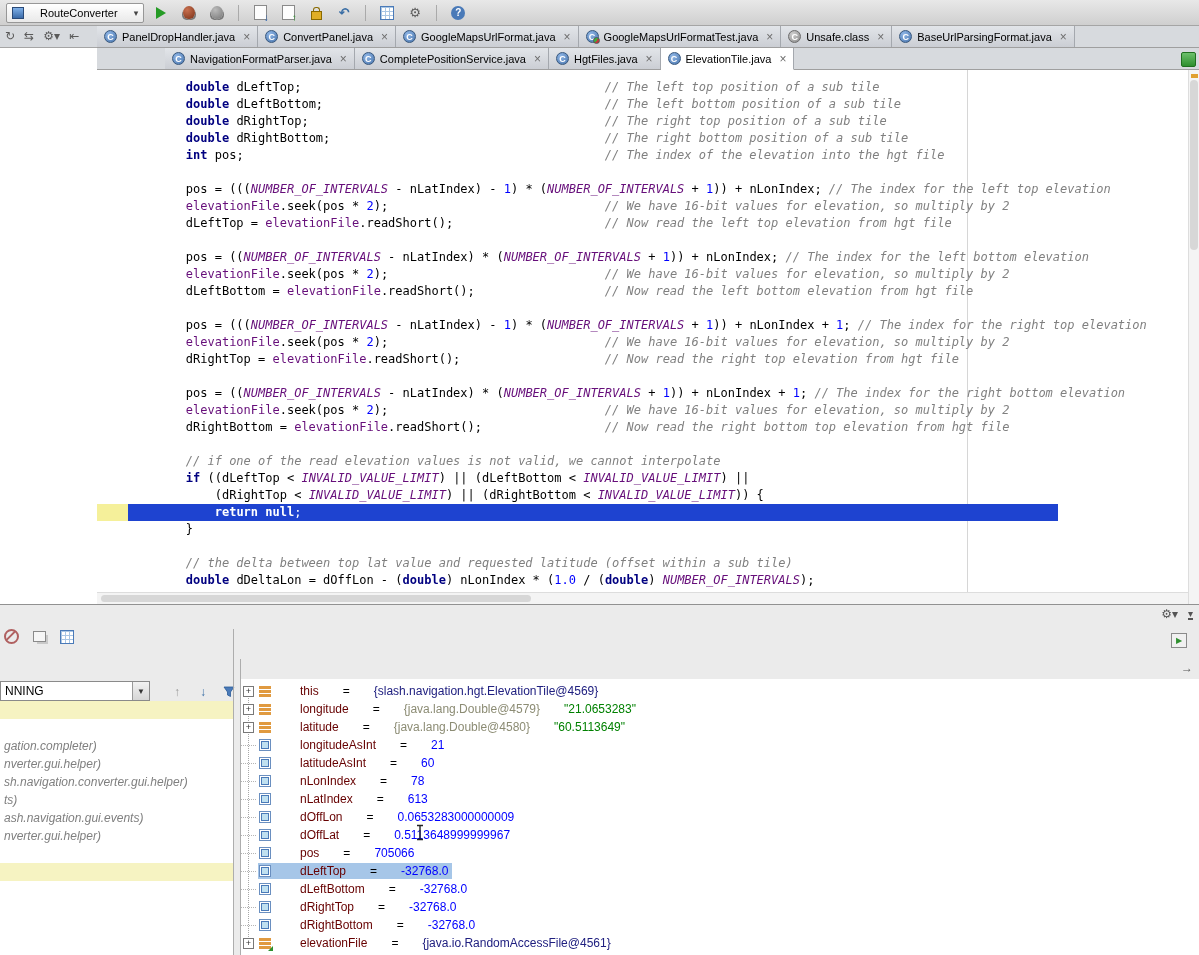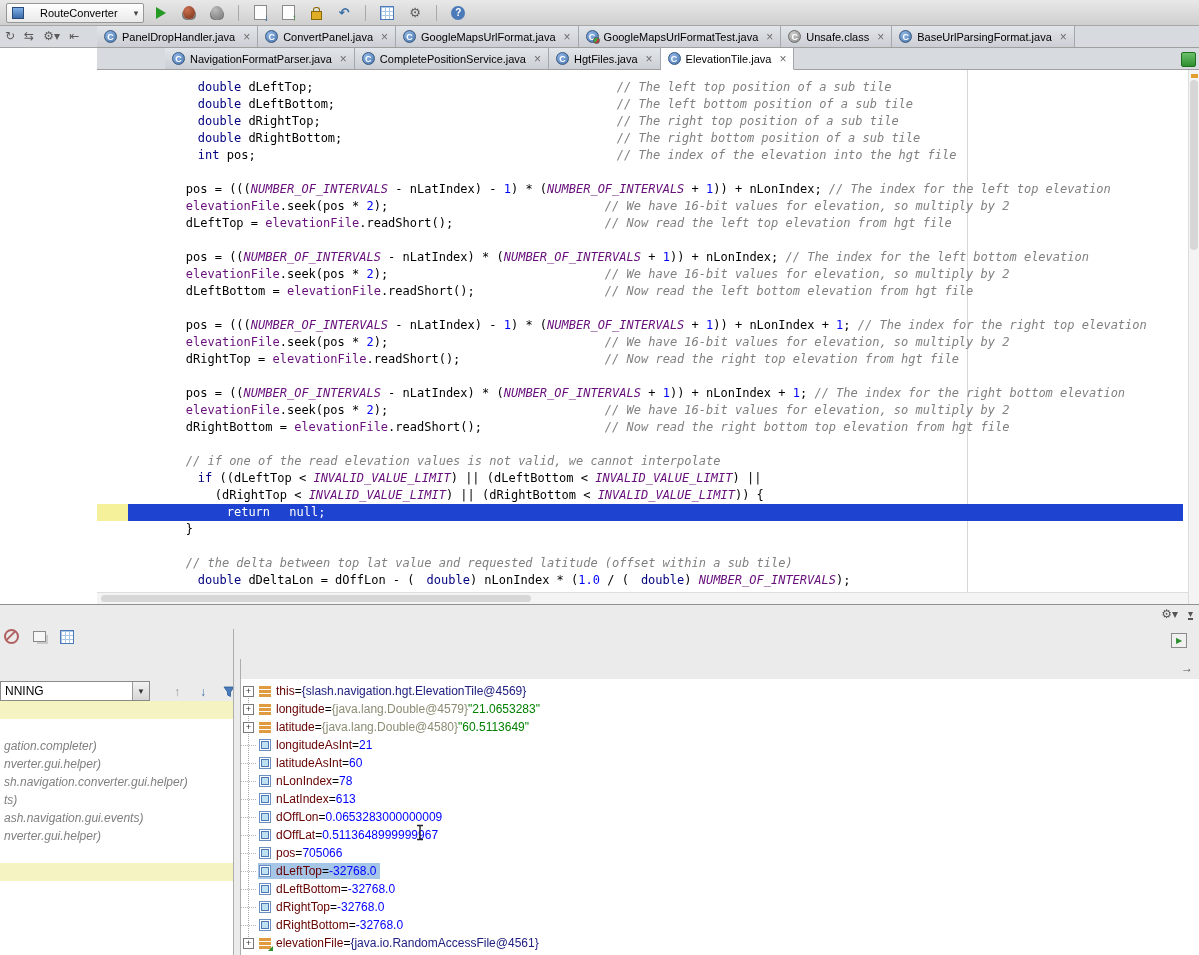--- a/index.html
+++ b/index.html
@@ -54,23 +54,23 @@
   .tab-close{color:#6d6d6d;font-size:12px;line-height:12px;margin-left:3px;}
   .tabs-green{position:absolute;right:3px;top:52px;width:13px;height:13px;background:linear-gradient(#6cc06c,#2e8f2e);
       border:1px solid #1f6f1f;border-radius:2px;}
 
   
   .editor{position:absolute;left:97px;top:70px;width:1091px;height:522px;background:#fff;overflow:hidden;}
   .margin-line{position:absolute;left:870px;top:0;height:522px;width:1px;background:#d6d6d6;z-index:1;}
   .code{position:absolute;left:31px;top:9px;z-index:2;font-family:"DejaVu Sans Mono","Liberation Mono",monospace;
         font-size:12px;line-height:17px;white-space:pre;}
   .line{height:17px;}
-  .line.exec{background:#1e43d0;width:1055px;}
+  .line.exec{background:#1e43d0;width:930px;}
   .line.exec span{color:#fff !important;}
-  .t-p{color:#000;} .t-k{color:#000080;font-weight:normal;margin-left:12px;} .t-c{color:#808080;font-style:italic;}
+  .t-p{color:#000;} .t-k{color:#000080;font-weight:bold;} .t-c{color:#808080;font-style:italic;}
   .t-s{color:#660e7a;font-style:italic;font-weight:normal;} .t-f{color:#660e7a;} .t-n{color:#0000ff;}
   .exec-gutter{position:absolute;left:97px;top:504px;width:31px;height:17px;background:#f5f09a;z-index:3;}
   .vscroll{position:absolute;left:1188px;top:70px;width:11px;height:534px;background:#f4f4f4;border-left:1px solid #ddd;box-sizing:border-box;}
   .vthumb{position:absolute;left:1px;top:10px;width:8px;height:170px;background:#d7d7d7;border-radius:4px;}
   .stripe-mark{position:absolute;left:2px;top:4px;width:7px;height:4px;background:#e0a030;}
   .hscroll{position:absolute;left:97px;top:592px;width:1091px;height:12px;background:#f4f4f4;border-top:1px solid #ddd;box-sizing:border-box;}
   .hthumb{position:absolute;left:4px;top:2px;width:430px;height:7px;background:#d7d7d7;border-radius:4px;}
 
   
   .debug{position:absolute;left:0;top:604px;width:1199px;height:351px;background:#ebebeb;border-top:1px solid #919191;box-sizing:border-box;}
@@ -103,21 +103,21 @@
       background:linear-gradient(#f4f4f4,#d9d9d9);border-top:1px solid #b5b5b5;border-bottom:1px solid #a8a8a8;
       display:flex;align-items:center;gap:6px;padding:0 6px;}
   .vars-header .ttl{font-size:12px;color:#111;}
   .vars-arrow{position:absolute;right:6px;top:56px;color:#555;font-size:12px;}
   .vars-body{position:absolute;left:241px;right:0;top:74px;bottom:0;background:#fff;overflow:hidden;padding-top:3px;}
   .treeline{position:absolute;left:7px;top:12px;height:252px;border-left:1px dotted #a8a8a8;}
   .vrow{height:18px;display:flex;align-items:center;padding-left:2px;font-size:12px;white-space:nowrap;position:relative;z-index:1;}
   .expbox{width:11px;height:11px;min-width:11px;border:1px solid #787878;background:#fff;box-sizing:border-box;
       font-size:9px;line-height:9px;text-align:center;color:#333;margin-right:4px;}
   .spc{width:15px;min-width:15px;border-bottom:1px dotted #b5b5b5;height:1px;margin-right:2px;margin-left:-2px;align-self:center;}
-  .rc{display:flex;align-items:center;padding:1px 4px 1px 1px;}
+  .rc{display:flex;align-items:center;padding:1px 4px 1px 1px;gap:24px;}
   .rc.sel{background:#a6c6e8;}
   .i-obj{position:relative;width:12px;height:11px;min-width:12px;margin-right:5px;}
   .i-obj:before{content:"";position:absolute;left:0;top:0;width:12px;height:3px;background:#e09a40;
       box-shadow:0 4px #e09a40,0 8px #e09a40;}
   .i-obj.fld:after{content:"";position:absolute;right:-2px;bottom:-2px;width:0;height:0;
       border-left:5px solid transparent;border-bottom:5px solid #2e8f2e;}
   .i-prim{width:12px;height:12px;min-width:12px;border:1px solid #6a8fc0;background:#fff;box-sizing:border-box;
       margin-right:5px;display:flex;align-items:center;justify-content:center;}
   .i-prim i{display:block;width:6px;height:6px;background:#bfe0f0;border:1px solid #4a7ab8;}
   .vname{color:#660000;} .veq{color:#000;}

